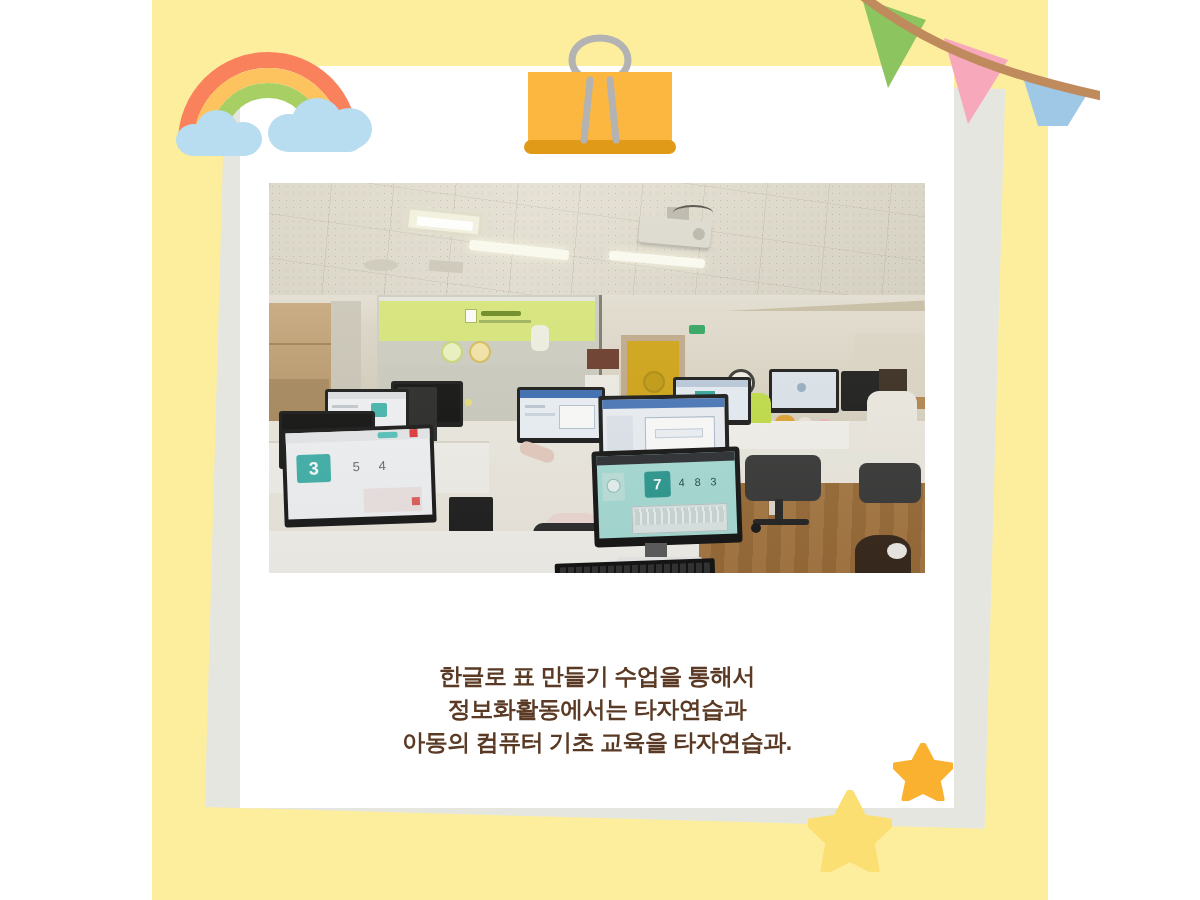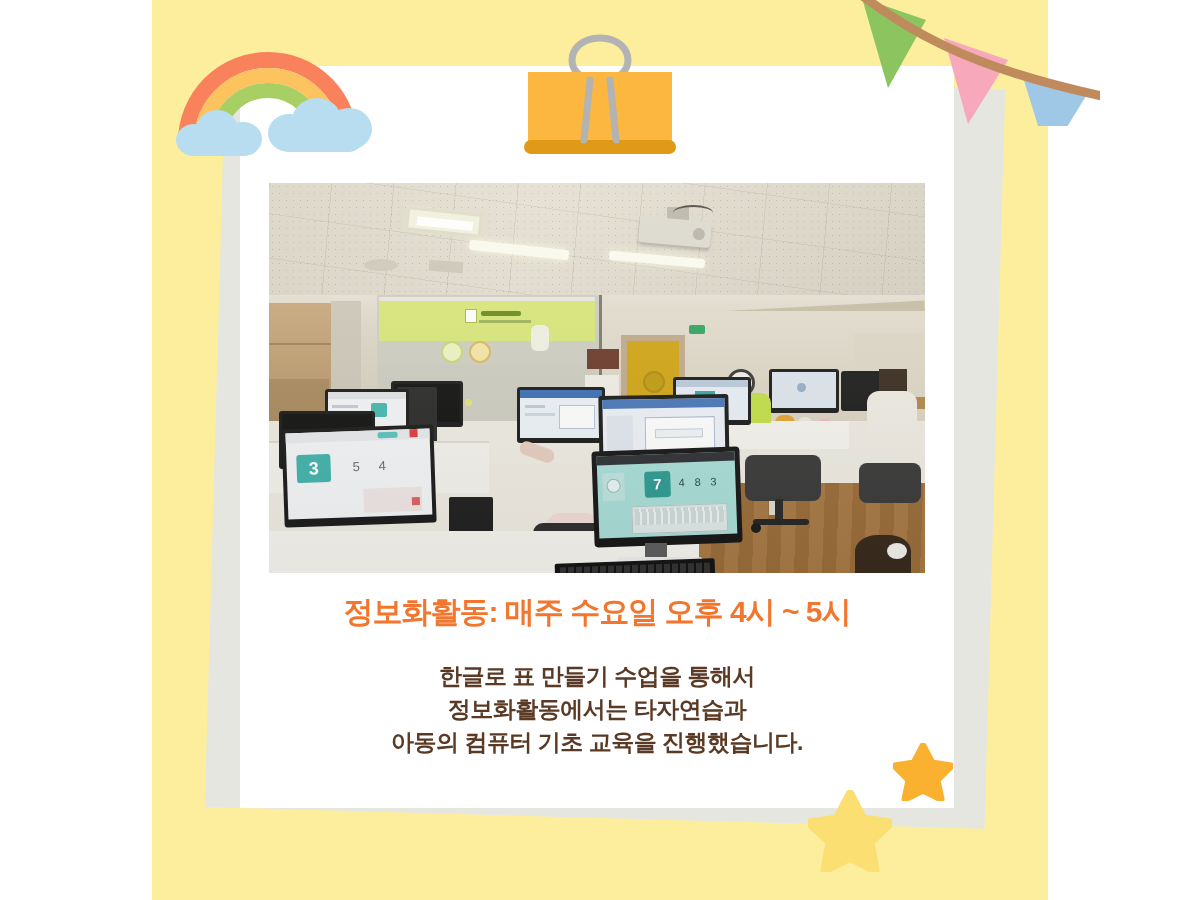--- a/index.html
+++ b/index.html
@@ -429,25 +429,24 @@
 
     <div class="px kb-big">
         <i></i>
       </div>
     <div class="px p5"></div>
     <div class="px p5c"></div>
 
     <div class="px photo-vig"></div>
   </div>
 
-  <div class="headline">정보화활동: 매주 수요일 오후 4시 ~ 5시</div>
   <div class="body-text">
     <div>한글로 표 만들기 수업을 통해서</div>
     <div>정보화활동에서는 타자연습과</div>
-    <div>아동의 컴퓨터 기초 교육을 진행했습니다.</div>
+    <div>아동의 컴퓨터 기초 교육을 타자연습과.</div>
   </div>
 
   <div class="rainbow">
     <div class="rb rb1"></div>
     <div class="rb rb2"></div>
     <div class="rb rb3"></div>
   </div>
 
   <div class="cloudA">
     <div class="cl" style="left:0;top:14px;width:36px;height:32px;"></div>

